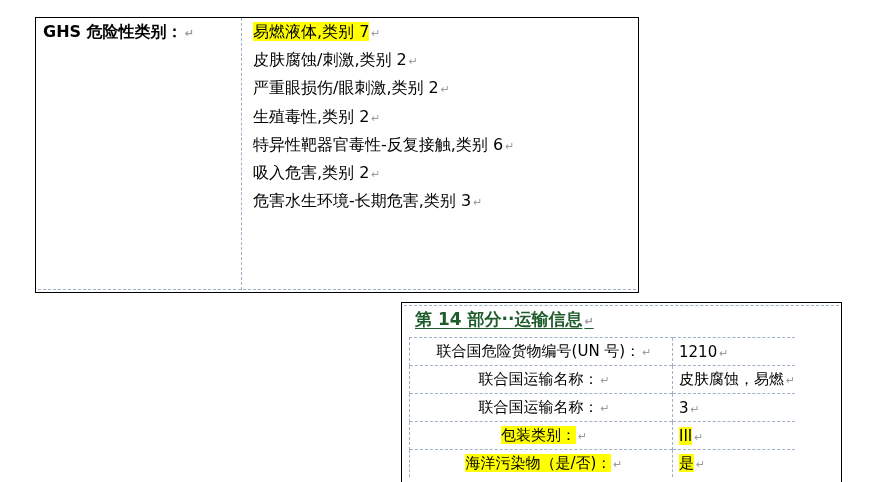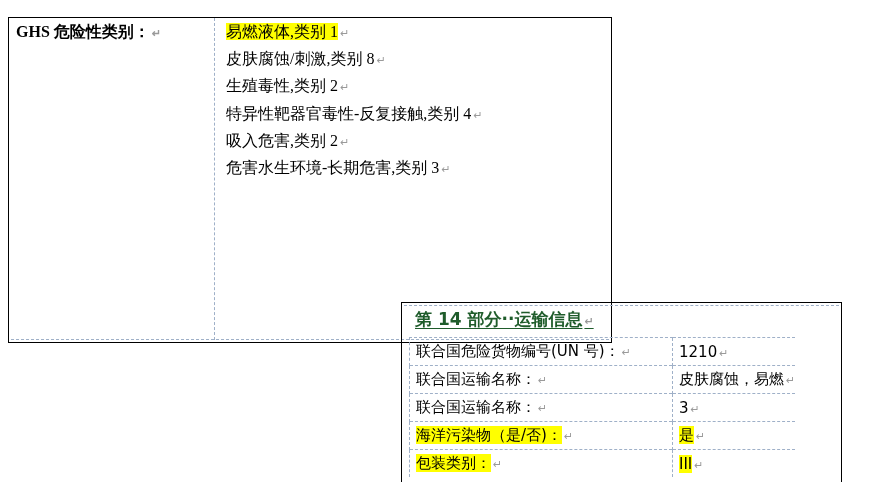--- a/index.html
+++ b/index.html
@@ -5,22 +5,22 @@
   html, body { margin: 0; padding: 0; background: #ffffff; }
   body {
     width: 875px; height: 482px; position: relative; overflow: hidden;
     font-family: "DejaVu Sans", "Liberation Sans", sans-serif;
     color: #000;
   }
   .para-mark { color: #9a9a9a; font-size: 11px; margin-left: 2px; }
 
   
   #ghs-box {
-    position: absolute; left: 8px; top: 17px; width: 604px; height: 326px;
-    border: 1.5px solid #000; box-sizing: border-box; font-family: Liberation Serif, serif;
+    position: absolute; left: 35px; top: 17px; width: 604px; height: 276px;
+    border: 1.5px solid #000; box-sizing: border-box;
   }
   #ghs-box .dash-bottom {
     position: absolute; left: 2px; right: 2px; bottom: 2px;
     border-bottom: 1px dashed #9fb0c8;
   }
   #ghs-box .dash-vert {
     position: absolute; left: 205px; top: 0; bottom: 2px;
     border-left: 1px dashed #9fb0c8;
   }
   #ghs-label {
@@ -52,35 +52,36 @@
   }
   #trans-table {
     position: absolute; left: 7px; top: 34px; right: 0px;
     border-collapse: collapse; table-layout: fixed;
   }
   #trans-table td {
     border-top: 1px dashed #9fb0c8;
     font-size: 15px; height: 27px; padding: 0 0 0 6px; white-space: nowrap;
     vertical-align: middle;
   }
-  #trans-table td.k { width: 256px; border-left: 1px dashed #9fb0c8; }
+  #trans-table td.k { width: 256px; border-left: 1px dashed #9fb0c8; text-align: center; }
   #trans-table td.v { border-left: 1px dashed #9fb0c8; }
 </style>
 </head>
 <body>
 
 <div id="ghs-box">
   <div class="dash-vert"></div>
   <div class="dash-bottom"></div>
   <div id="ghs-label"><span>GHS 危险性类别：</span><span class="para-mark">↵</span></div>
   <ul id="ghs-list">
-    <li><span class="hl">易燃液体,类别 1</span><span class="para-mark">↵</span></li>
-    <li><span>皮肤腐蚀/刺激,类别 8</span><span class="para-mark">↵</span></li>
+    <li><span class="hl">易燃液体,类别 7</span><span class="para-mark">↵</span></li>
+    <li><span>皮肤腐蚀/刺激,类别 2</span><span class="para-mark">↵</span></li>
+    <li><span>严重眼损伤/眼刺激,类别 2</span><span class="para-mark">↵</span></li>
     <li><span>生殖毒性,类别 2</span><span class="para-mark">↵</span></li>
-    <li><span>特异性靶器官毒性-反复接触,类别 4</span><span class="para-mark">↵</span></li>
+    <li><span>特异性靶器官毒性-反复接触,类别 6</span><span class="para-mark">↵</span></li>
     <li><span>吸入危害,类别 2</span><span class="para-mark">↵</span></li>
     <li><span>危害水生环境-长期危害,类别 3</span><span class="para-mark">↵</span></li>
   </ul>
 </div>
 
 <div id="trans-box">
   <div id="trans-title-dashtop"></div>
   <div id="trans-title"><span>第 14 部分··运输信息</span><span class="para-mark">↵</span></div>
   <table id="trans-table">
     <tbody>
@@ -90,22 +91,22 @@
     </tr>
     <tr>
       <td class="k"><span>联合国运输名称：</span><span class="para-mark">↵</span></td>
       <td class="v"><span>皮肤腐蚀，易燃</span><span class="para-mark">↵</span></td>
     </tr>
     <tr>
       <td class="k"><span>联合国运输名称：</span><span class="para-mark">↵</span></td>
       <td class="v"><span>3</span><span class="para-mark">↵</span></td>
     </tr>
     <tr>
+      <td class="k"><span class="hl">包装类别：</span><span class="para-mark">↵</span></td>
+      <td class="v"><span class="hl">III</span><span class="para-mark">↵</span></td>
+    </tr>
+    <tr>
       <td class="k"><span class="hl">海洋污染物（是/否)：</span><span class="para-mark">↵</span></td>
       <td class="v"><span class="hl">是</span><span class="para-mark">↵</span></td>
-    </tr>
-    <tr>
-      <td class="k"><span class="hl">包装类别：</span><span class="para-mark">↵</span></td>
-      <td class="v"><span class="hl">III</span><span class="para-mark">↵</span></td>
     </tr>
   </tbody>
     </table>
 </div>
 
 </body></html>

